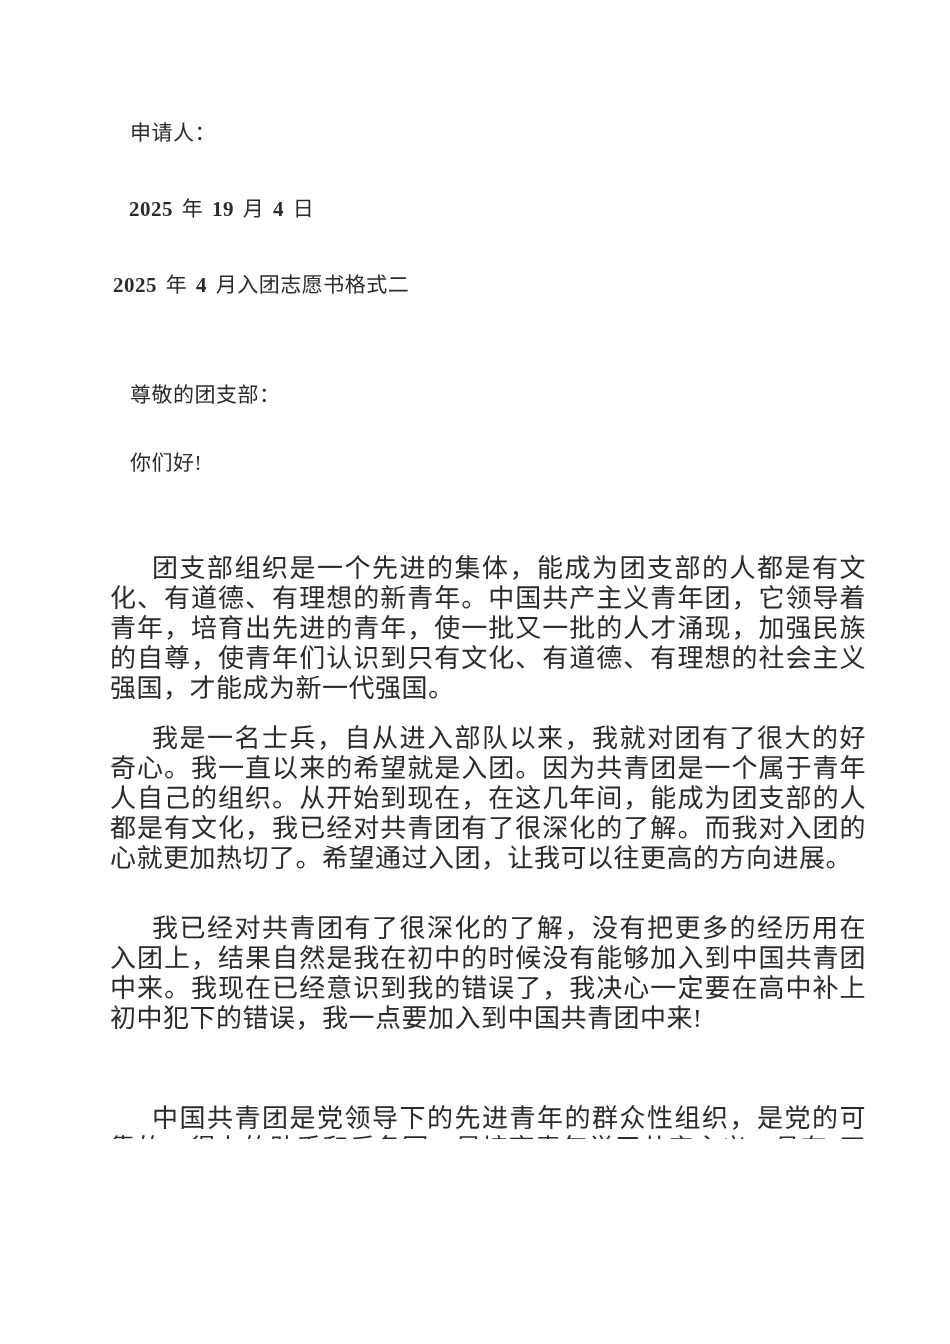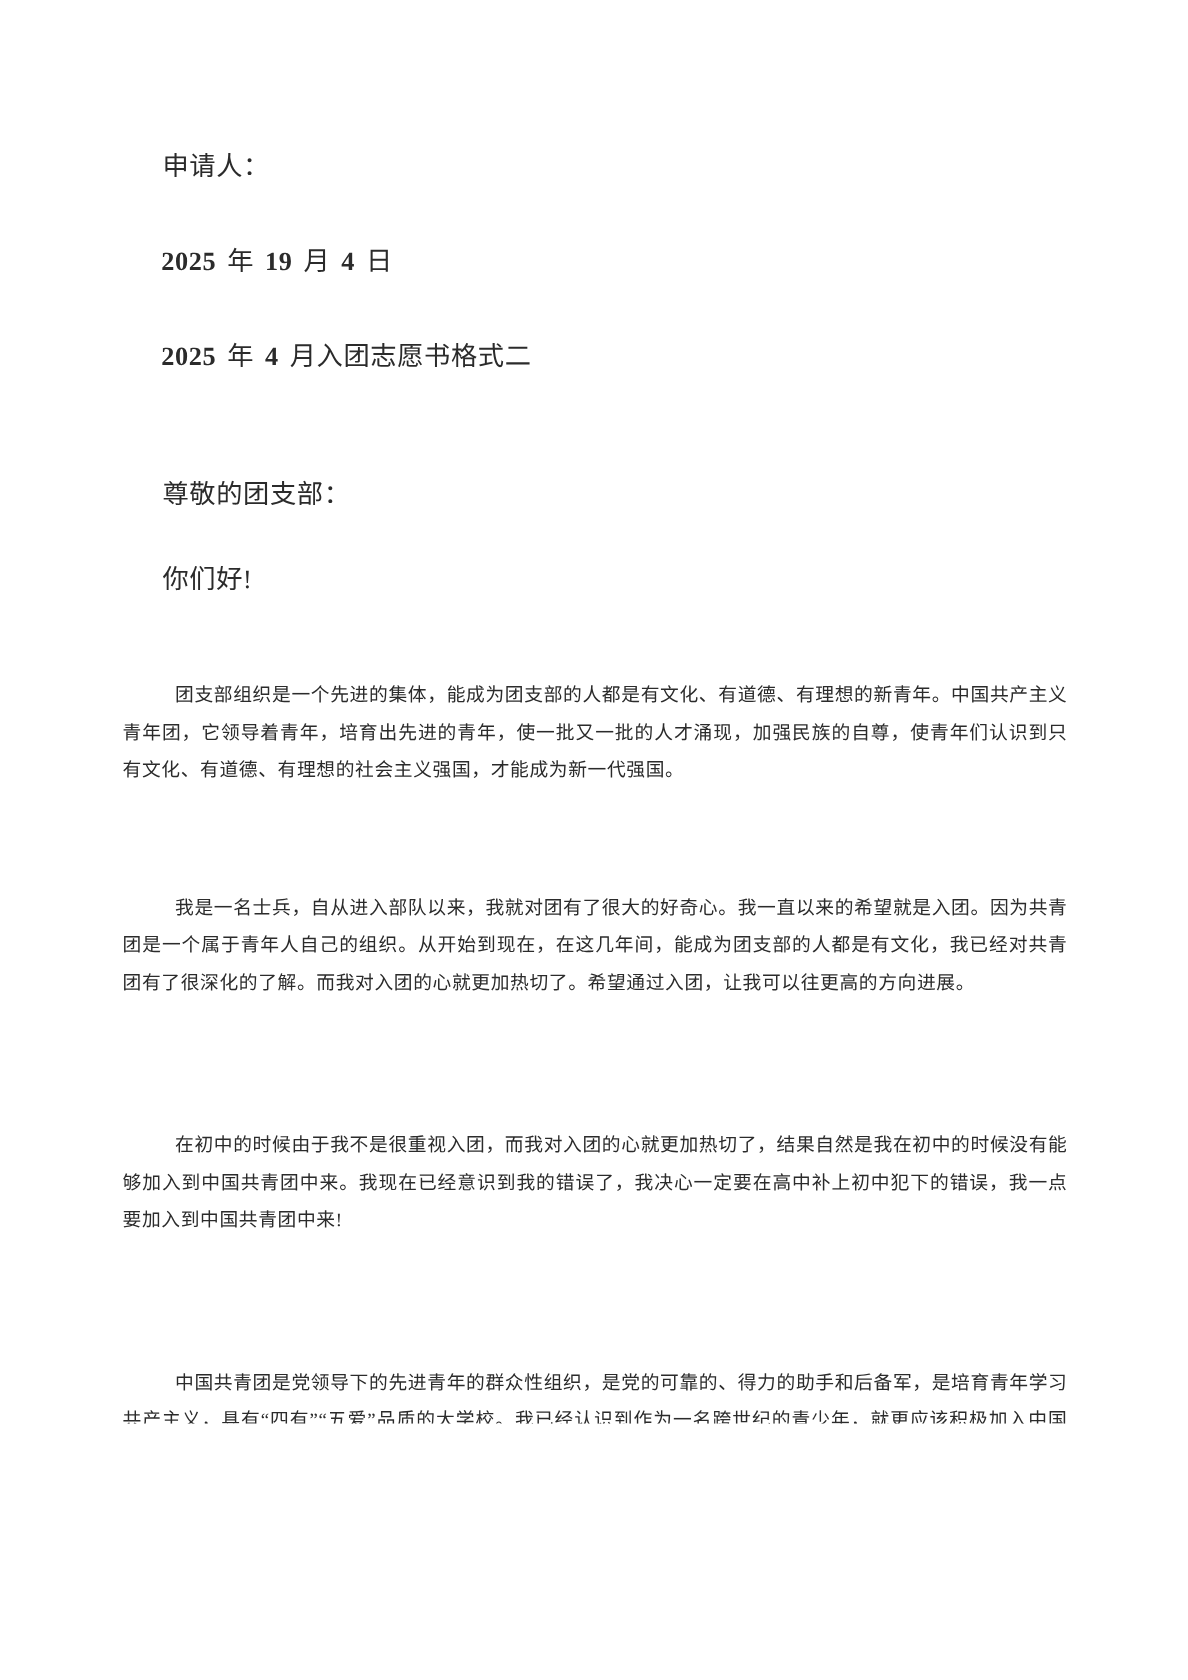--- a/index.html
+++ b/index.html
@@ -27,41 +27,41 @@
 
   .doc-body {
     position: absolute;
     left: 98px;
     top: 0;
     width: 756px;
   }
 
   
   .block {
-    font-size: 15px;
+    font-size: 26px;
     line-height: 30px;
     letter-spacing: 0.5px;
     text-align: justify;
     text-justify: inter-ideograph;
     word-break: break-all;
-    margin: 0;
+    margin: 12px;
   }
 
   
   .lead-line {
     font-size: 21px;
     line-height: 30px;
     letter-spacing: 0.5px;
     margin: 0;
     white-space: nowrap;
   }
 
   .pos-applicant { position: absolute; left: 32px; top: 118px; }
   .pos-date      { position: absolute; left: 28px; top: 194px; }
-  .pos-title     { position: absolute; left: 28px; top: 270px; }
+  .pos-title     { position: absolute; left: 12px; top: 270px; }
   .pos-salute    { position: absolute; left: 32px; top: 348px; margin-top: 32px; }
   .pos-greeting  { position: absolute; left: 32px; top: 448px; text-align: right; }
 
   
   .para {
     position: absolute;
     width: 756px;
     text-indent: 42px;
   }
 
@@ -90,18 +90,18 @@
     <p class="lead-line pos-title"><span class="num">2025</span> 年 <span class="num">4</span> 月入团志愿书格式二</p>
 
     <p class="lead-line pos-salute">尊敬的团支部：</p>
 
     <p class="lead-line pos-greeting">你们好!</p>
 
     <p class="block para p1">团支部组织是一个先进的集体，能成为团支部的人都是有文化、有道德、有理想的新青年。中国共产主义青年团，它领导着青年，培育出先进的青年，使一批又一批的人才涌现，加强民族的自尊，使青年们认识到只有文化、有道德、有理想的社会主义强国，才能成为新一代强国。</p>
 
     <p class="block para p2">我是一名士兵，自从进入部队以来，我就对团有了很大的好奇心。我一直以来的希望就是入团。因为共青团是一个属于青年人自己的组织。从开始到现在，在这几年间，能成为团支部的人都是有文化，我已经对共青团有了很深化的了解。而我对入团的心就更加热切了。希望通过入团，让我可以往更高的方向进展。</p>
 
-    <p class="block para p3">在初中的时候由于我不是很重视入团，而我对入团的心就更加热切了，结果自然是我在初中的时候没有能够加入到中国共青团中来。我现在已经意识到我的错误了，我决心一定要在高中补上初中犯下的错误，我一点要加入到中国共青团中来!</p>
+    <p class="block para p3">我已经对共青团有了很深化的了解，没有把更多的经历用在入团上，结果自然是我在初中的时候没有能够加入到中国共青团中来。我现在已经意识到我的错误了，我决心一定要在高中补上初中犯下的错误，我一点要加入到中国共青团中来!</p>
 
     <p class="block para p4">中国共青团是党领导下的先进青年的群众性组织，是党的可靠的、得力的助手和后备军，是培育青年学习共产主义，具有“四有”“五爱”品质的大学校。我已经认识到作为一名跨世纪的青少年，就更应该积极加入中国共产主义青年团。我要从现在开始不断地锻炼自己，为祖国的将来而积极奋斗。正是如此，我更应该争取加入中国共青团。</p>
 
   </div>
 </div>
 
 </body></html>

